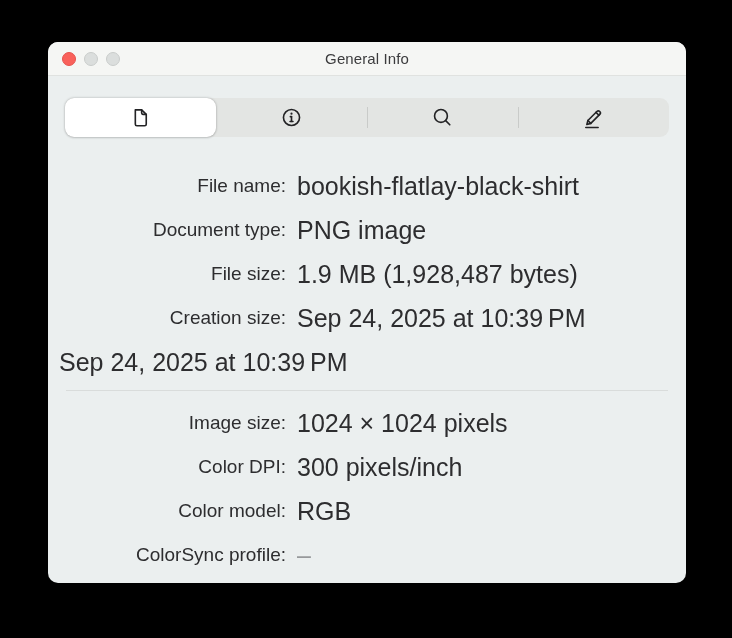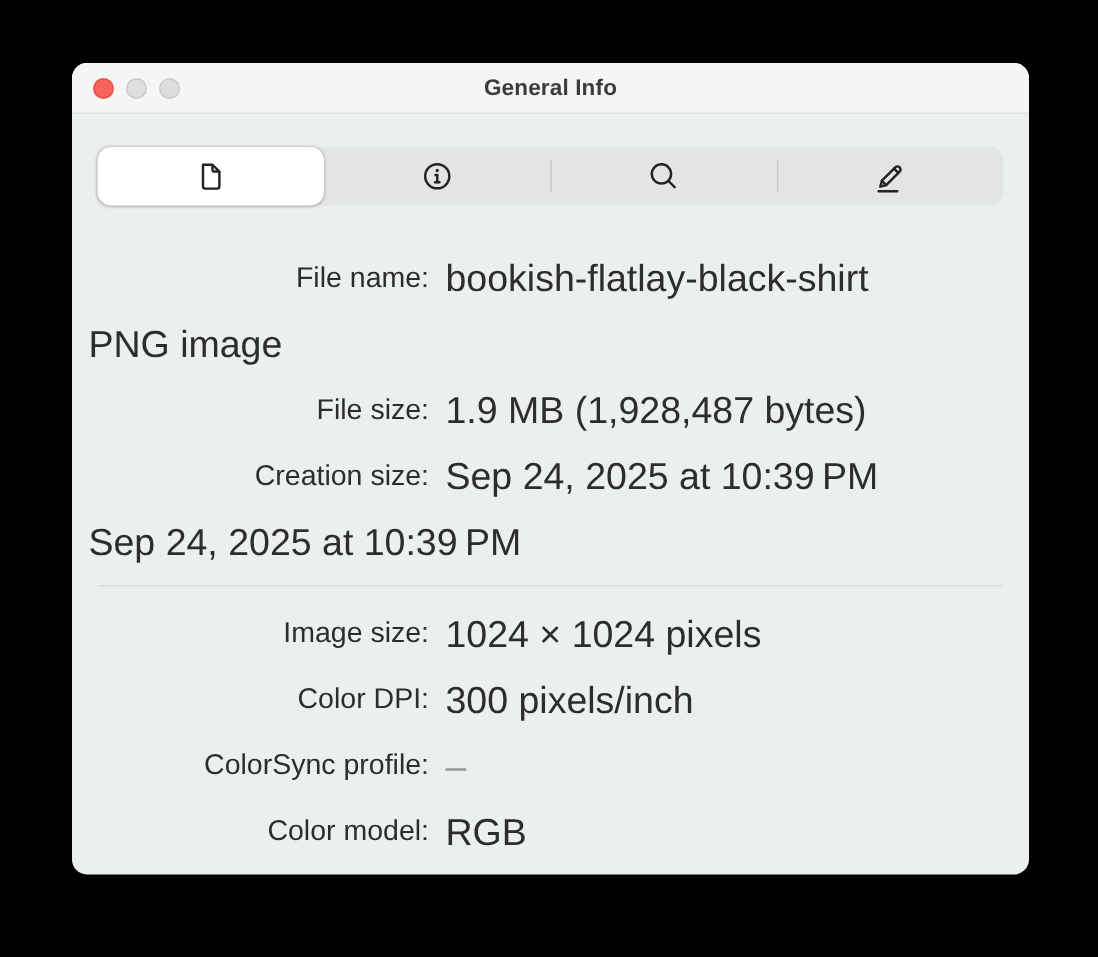--- a/index.html
+++ b/index.html
@@ -53,21 +53,21 @@
     height: 14px;
     border-radius: 50%;
     box-sizing: border-box;
     padding: 0;
     border: none;
   }
   .light.close   { background: #f9615b; border: 0.5px solid #e5534e; }
   .light.dimmed  { background: #dbdedd; border: 0.5px solid #c9cccb; }
   .window-title {
     font-size: 15px;
-    font-weight: 700;
+    font-weight: 400;
     color: #3b3b3d;
     letter-spacing: 0.1px;
   }
   
   .tabbar {
     margin: 22px 17px 0 17px;
     height: 39px;
     background: #e3e5e3;
     border-radius: 9px;
     display: flex;
@@ -189,20 +189,21 @@
         </span>
       </button>
     </div>
 
     <div class="content-top">
       <div class="info-row">
         <span class="info-label">File name:</span>
         <span class="info-value">bookish-flatlay-black-shirt</span>
       </div>
       <div class="info-row">
+        <span class="info-label">Document type:</span>
         <span class="info-value">PNG image</span>
       </div>
       <div class="info-row">
         <span class="info-label">File size:</span>
         <span class="info-value">1.9 MB (1,928,487 bytes)</span>
       </div>
       <div class="info-row">
         <span class="info-label">Creation size:</span>
         <span class="info-value">Sep 24, 2025 at 10:39 PM</span>
       </div>
@@ -216,23 +217,23 @@
     <div>
       <div class="info-row">
         <span class="info-label">Image size:</span>
         <span class="info-value">1024 × 1024 pixels</span>
       </div>
       <div class="info-row">
         <span class="info-label">Color DPI:</span>
         <span class="info-value">300 pixels/inch</span>
       </div>
       <div class="info-row">
+        <span class="info-label">Color model:</span>
+        <span class="info-value">RGB</span>
+      </div>
+      <div class="info-row">
         <span class="info-label">ColorSync profile:</span>
         <span class="info-value muted">–</span>
       </div>
-      <div class="info-row">
-        <span class="info-label">Color model:</span>
-        <span class="info-value">RGB</span>
-      </div>
     </div>
 
   </div>
 </div>
 
 </body></html>

